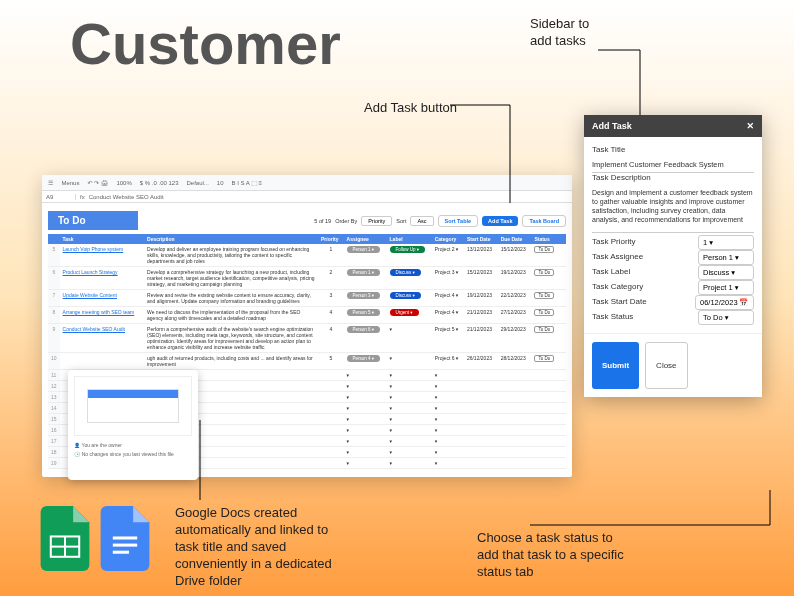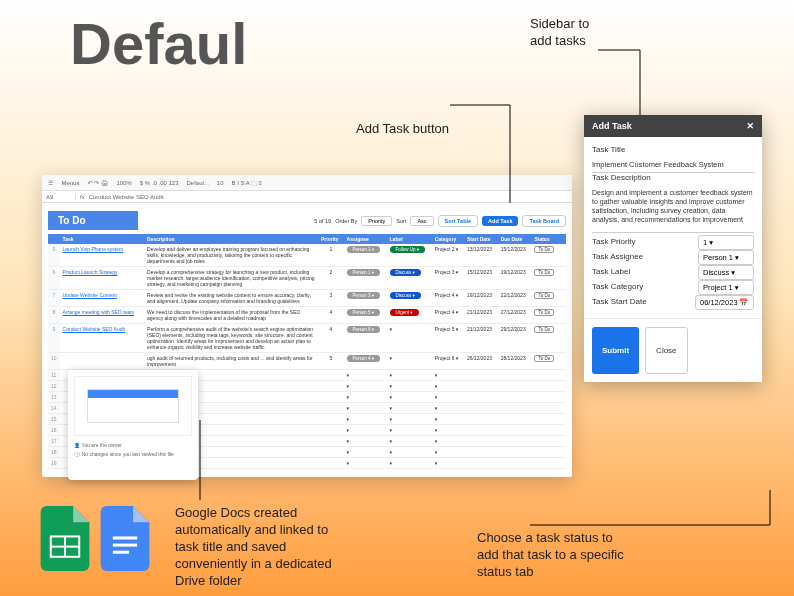--- a/index.html
+++ b/index.html
@@ -46,25 +46,25 @@
 .sidebar-buttons { display:flex; gap:6px; padding:8px; border-top:1px solid #eee; }
 .btn-submit { background:#1a73e8; color:#fff; border:none; padding:19px 10px; border-radius:3px; font-size:8px; font-weight:bold; }
 .btn-close { background:#fff; color:#333; border:1px solid #ccc; padding:5px 10px; border-radius:3px; font-size:8px; }
 .app-icon { position:absolute; width:50px; height:65px; }
 .app-icon.sheets { bottom:25px; left:40px; }
 .app-icon.docs { bottom:25px; left:100px; }
 </style>
 </head>
 <body>
 
-<div class="hero-title">Defaul</div>
+<div class="hero-title">Customer</div>
 
 <div class="annotation" style="top:16px; left:530px; white-space:pre-line;">Sidebar to
 add tasks</div>
-<div class="annotation" style="top:100px; left:356px;margin-top:21px;">Add Task button</div>
+<div class="annotation" style="top:100px; left:364px;">Add Task button</div>
 <div class="annotation" style="top:505px; left:175px; width:200px;">Google Docs created automatically and linked to task title and saved conveniently in a dedicated Drive folder</div>
 <div class="annotation" style="top:530px; left:455px; width:150px;margin-left:22px;">Choose a task status to add that task to a specific status tab</div>
 
 <div class="sheet-window">
   <div class="sheet-toolbar">
     <span>☰</span>
     <span>Menus</span>
     <span>↶ ↷ 🖨 </span>
     <span>100%</span>
     <span>$ % .0 .00 123</span>
@@ -345,20 +345,24 @@
         <span class="field-select"><span>Discuss</span> ▾</span>
       </div>
     <div class="field-row">
         <span class="field-label">Task Category</span>
         <span class="field-select"><span>Project 1</span> ▾</span>
       </div>
     <div class="field-row">
         <span class="field-label">Task Start Date</span>
         <span class="field-select"><span>06/12/2023</span> 📅</span>
       </div>
+    <div class="field-row">
+        <span class="field-label">Task Status</span>
+        <span class="field-select"><span>To Do</span> ▾</span>
+      </div>
   </div>
   <div class="sidebar-buttons">
     <button class="btn-submit">Submit</button>
     <button class="btn-close">Close</button>
   </div>
 </div>
 
 <svg class="app-icon sheets" viewBox="0 0 48 64">
     <path fill="#0f9d58" d="M6 0h26l16 16v42a6 6 0 0 1-6 6H6a6 6 0 0 1-6-6V6a6 6 0 0 1 6-6z"></path>
     <path fill="#87ceac" d="M32 0l16 16H32z"></path>

